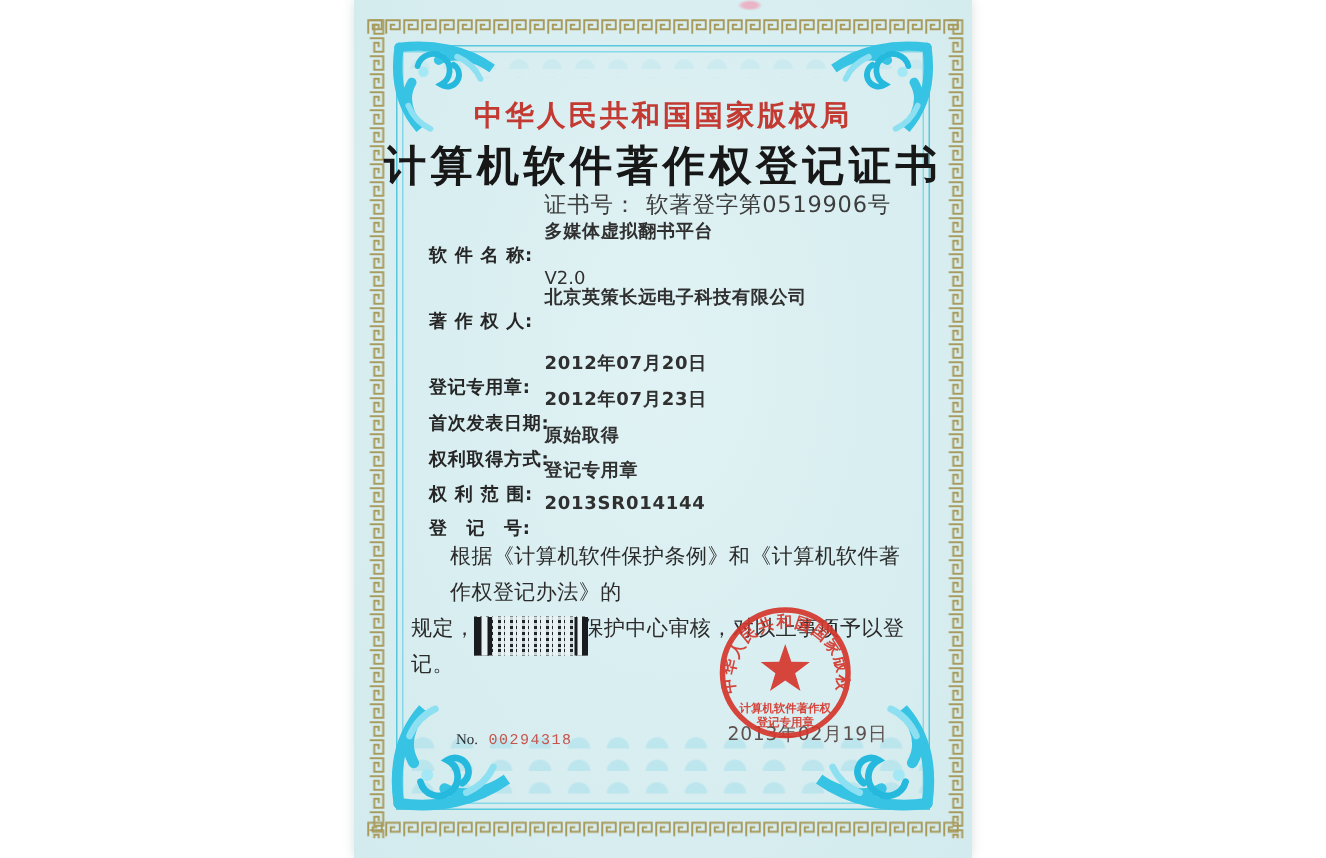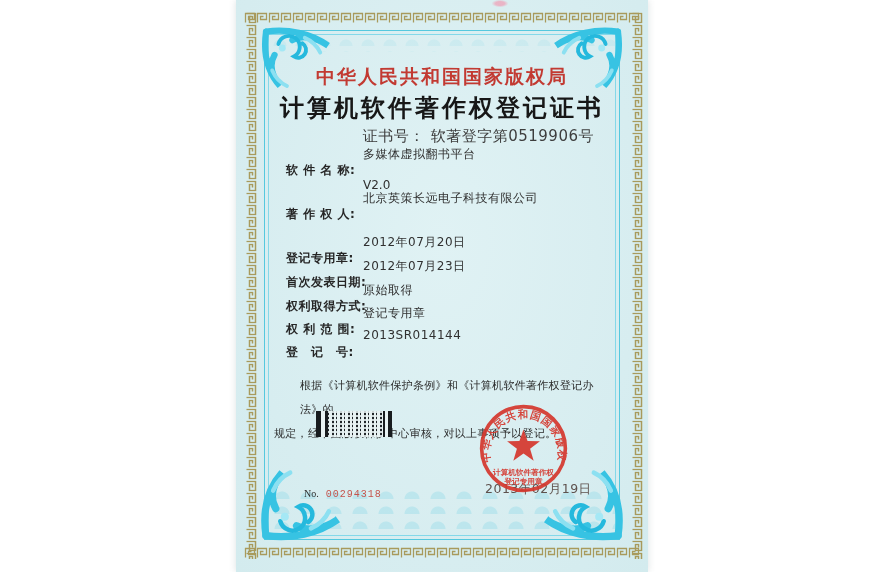--- a/index.html
+++ b/index.html
@@ -37,33 +37,33 @@
            background-image: radial-gradient(circle at 11px 12px, rgba(104,206,226,.5) 0 6px, rgba(104,206,226,0) 7px);
            background-size:22px 12px; }
   .pink-ornament { position:absolute; left:256px; top:0; width:16px; height:7px; z-index:2;
            background: radial-gradient(ellipse at center, rgba(242,150,175,.65) 0 40%, rgba(242,150,175,0) 75%); }
 
   
   .content { position:absolute; inset:0; z-index:3; }
   .issuer { position:absolute; left:0; right:0; top:64px; text-align:center;
             font-size:19px; font-weight:700; letter-spacing:2px; color:#c23a32; }
   .title  { position:absolute; left:0; right:0; top:92px; text-align:center;
-            font-size:24px; font-weight:700; letter-spacing:3px; color:#171717; }
+            font-size:28px; font-weight:700; letter-spacing:3px; color:#171717; }
   .certno { position:absolute; top:127px; right:54px; font-size:15px; color:#3d3d3d; letter-spacing:.5px; }
   .certno .lab { margin-right:6px; }
 
   .row { position:absolute; left:50px; right:36px; font-size:12px; color:#262626; }
   .row .lbl { position:absolute; left:0; top:16px; font-weight:600; white-space:pre; letter-spacing:.5px; }
-  .row .val { position:absolute; left:77px; top:0; font-weight:400; color:#303030; letter-spacing:.5px; }
+  .row .val { position:absolute; left:77px; top:0; font-weight:700; color:#303030; letter-spacing:.5px; }
   .row .val2 { position:absolute; left:77px; top:32px; font-weight:500; color:#303030; }
   .r0 { top:146px; } .r1 { top:190px; } .r2 { top:234px; } .r3 { top:258px; }
   .r4 { top:282px; } .r5 { top:305px; } .r6 { top:328px; }
 
-  .statement { position:absolute; left:38px; top:374px; width:338px;
-               font-size:11px; line-height:24px; color:#2b2b2b; letter-spacing:.3px; }
+  .statement { position:absolute; left:38px; top:359px; width:338px;
+               font-size:14px; line-height:24px; color:#2b2b2b; letter-spacing:.3px; }
   .statement .l1 { padding-left:26px; }
 
   .barcode { position:absolute; left:80px; top:411px; width:76px; height:26px; z-index:3;
      background-color:#e8f2f3;
      background-image:
        repeating-linear-gradient(0deg, rgba(232,242,243,.85) 0 2px, rgba(232,242,243,0) 2px 4px),
        repeating-linear-gradient(90deg, #21262a 0 2px, rgba(0,0,0,0) 2px 4px, #21262a 4px 5px, rgba(0,0,0,0) 5px 8px);
      box-shadow: inset 5px 0 0 #181c1f, inset -4px 0 0 #181c1f, inset 9px 0 0 #e8f2f3, inset -7px 0 0 #e8f2f3, inset 12px 0 0 #181c1f, inset -9px 0 0 #181c1f; }
 
   .serial { position:absolute; left:68px; top:488px; font-size:10px; z-index:3; }

